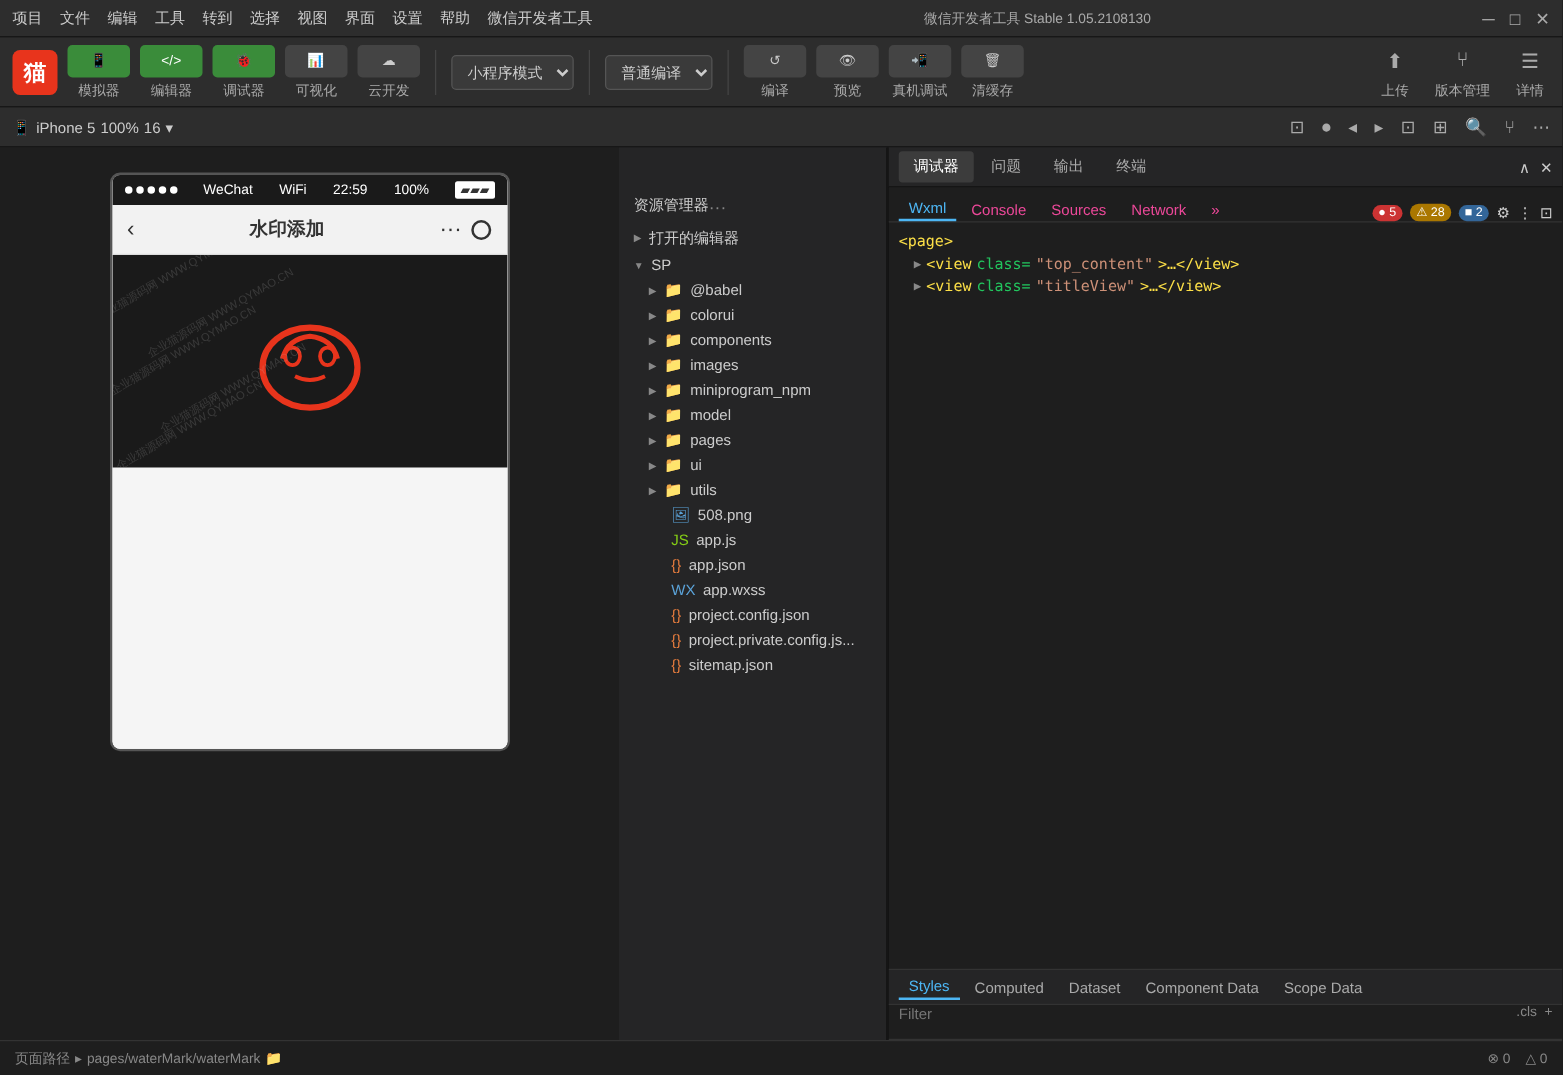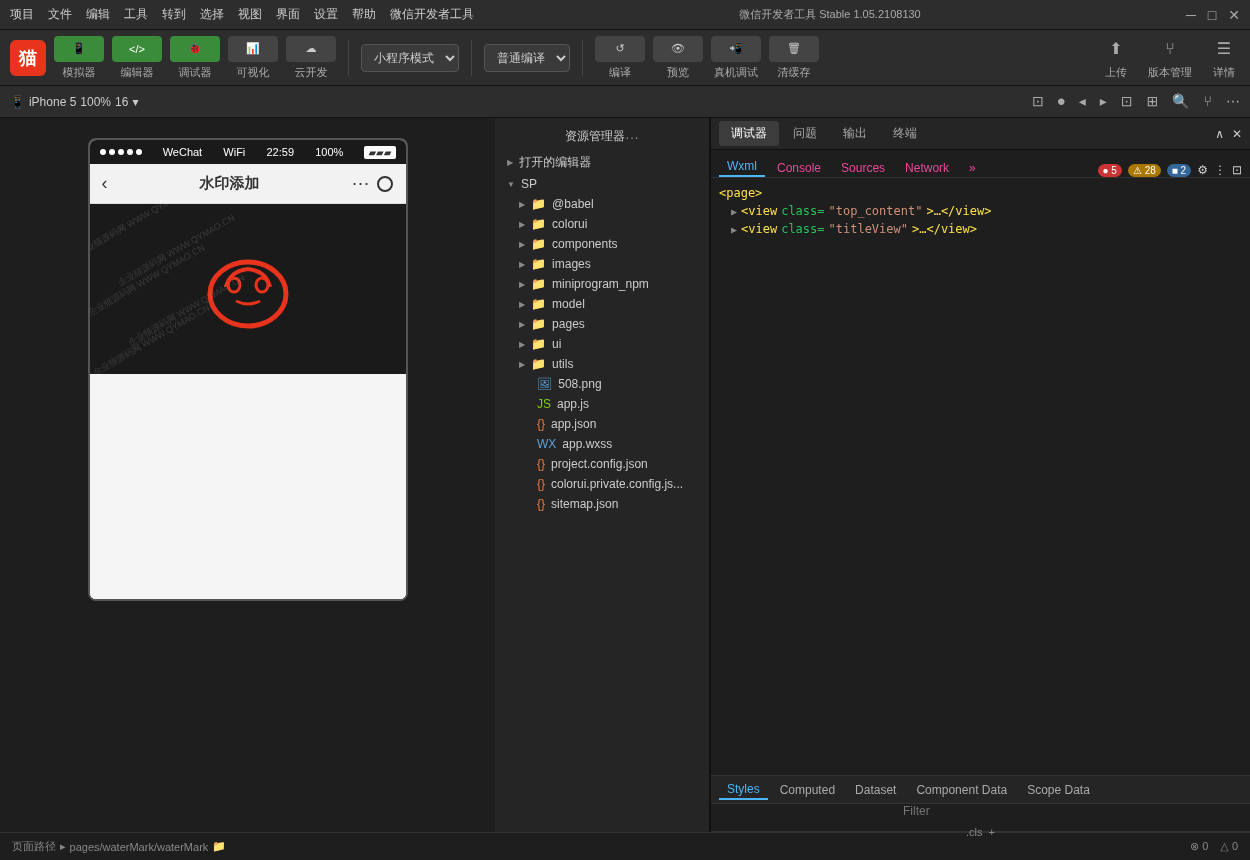--- a/index.html
+++ b/index.html
@@ -272,23 +272,24 @@
       background: #252526;
       border-right: 1px solid #111;
       flex-shrink: 0;
       overflow-y: auto;
       padding: 4px 0;
     }
     .explorer-header {
       padding: 6px 12px;
       display: flex;
       align-items: center;
-      justify-content: center;
+      justify-content: flex-start;
       color: #ccc;
       font-size: 12px;
+      margin-top: 28px;
     }
     .explorer-section {
       font-size: 12px;
     }
     .explorer-item {
       padding: 3px 8px 3px 12px;
       display: flex;
       align-items: center;
       gap: 6px;
       cursor: pointer;
@@ -405,25 +406,24 @@
       cursor: pointer;
     }
     .styles-tab.active {
       color: #4db6f4;
       border-bottom: 2px solid #4db6f4;
     }
     #filter-bar {
       height: 28px;
       background: #1e1e1e;
       display: flex;
-      align-items: center;
+      align-items: flex-start;
       padding: 0 8px;
       gap: 8px;
       border-bottom: 1px solid #333;
-      flex-direction: column;
     }
     #filter-bar input {
       flex: 1;
       background: transparent;
       border: none;
       color: #ccc;
       font-size: 12px;
       outline: none;
     }
     .filter-actions {
@@ -729,21 +729,21 @@
         <span>app.wxss</span>
       </div>
       <div class="explorer-item indent-1">
         <span style="display:inline-block;width:12px;"></span>
         <span style="color:#e87d3e;">{}</span>
         <span>project.config.json</span>
       </div>
       <div class="explorer-item indent-1">
         <span style="display:inline-block;width:12px;"></span>
         <span style="color:#e87d3e;">{}</span>
-        <span>colorui.private.config.js...</span>
+        <span>project.private.config.js...</span>
       </div>
       <div class="explorer-item indent-1">
         <span style="display:inline-block;width:12px;"></span>
         <span style="color:#e87d3e;">{}</span>
         <span>sitemap.json</span>
       </div>
     </div>
   </div>
 
   <div id="devtools">

